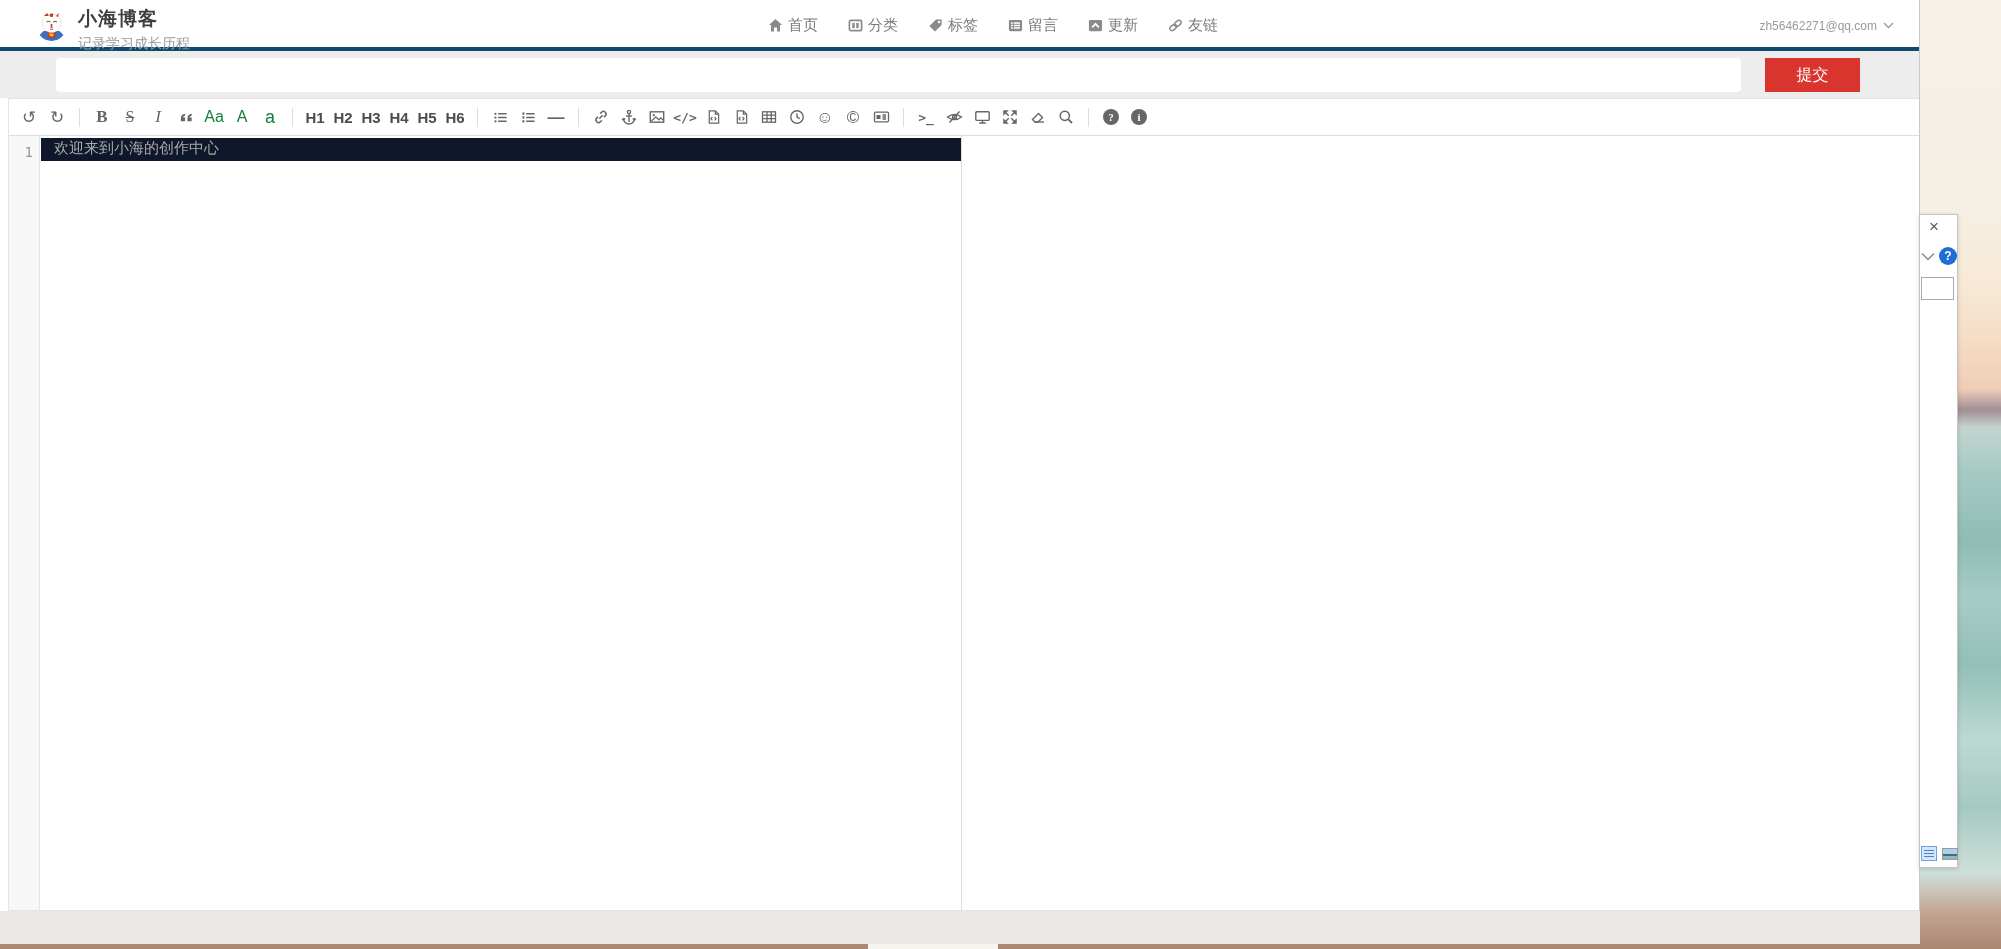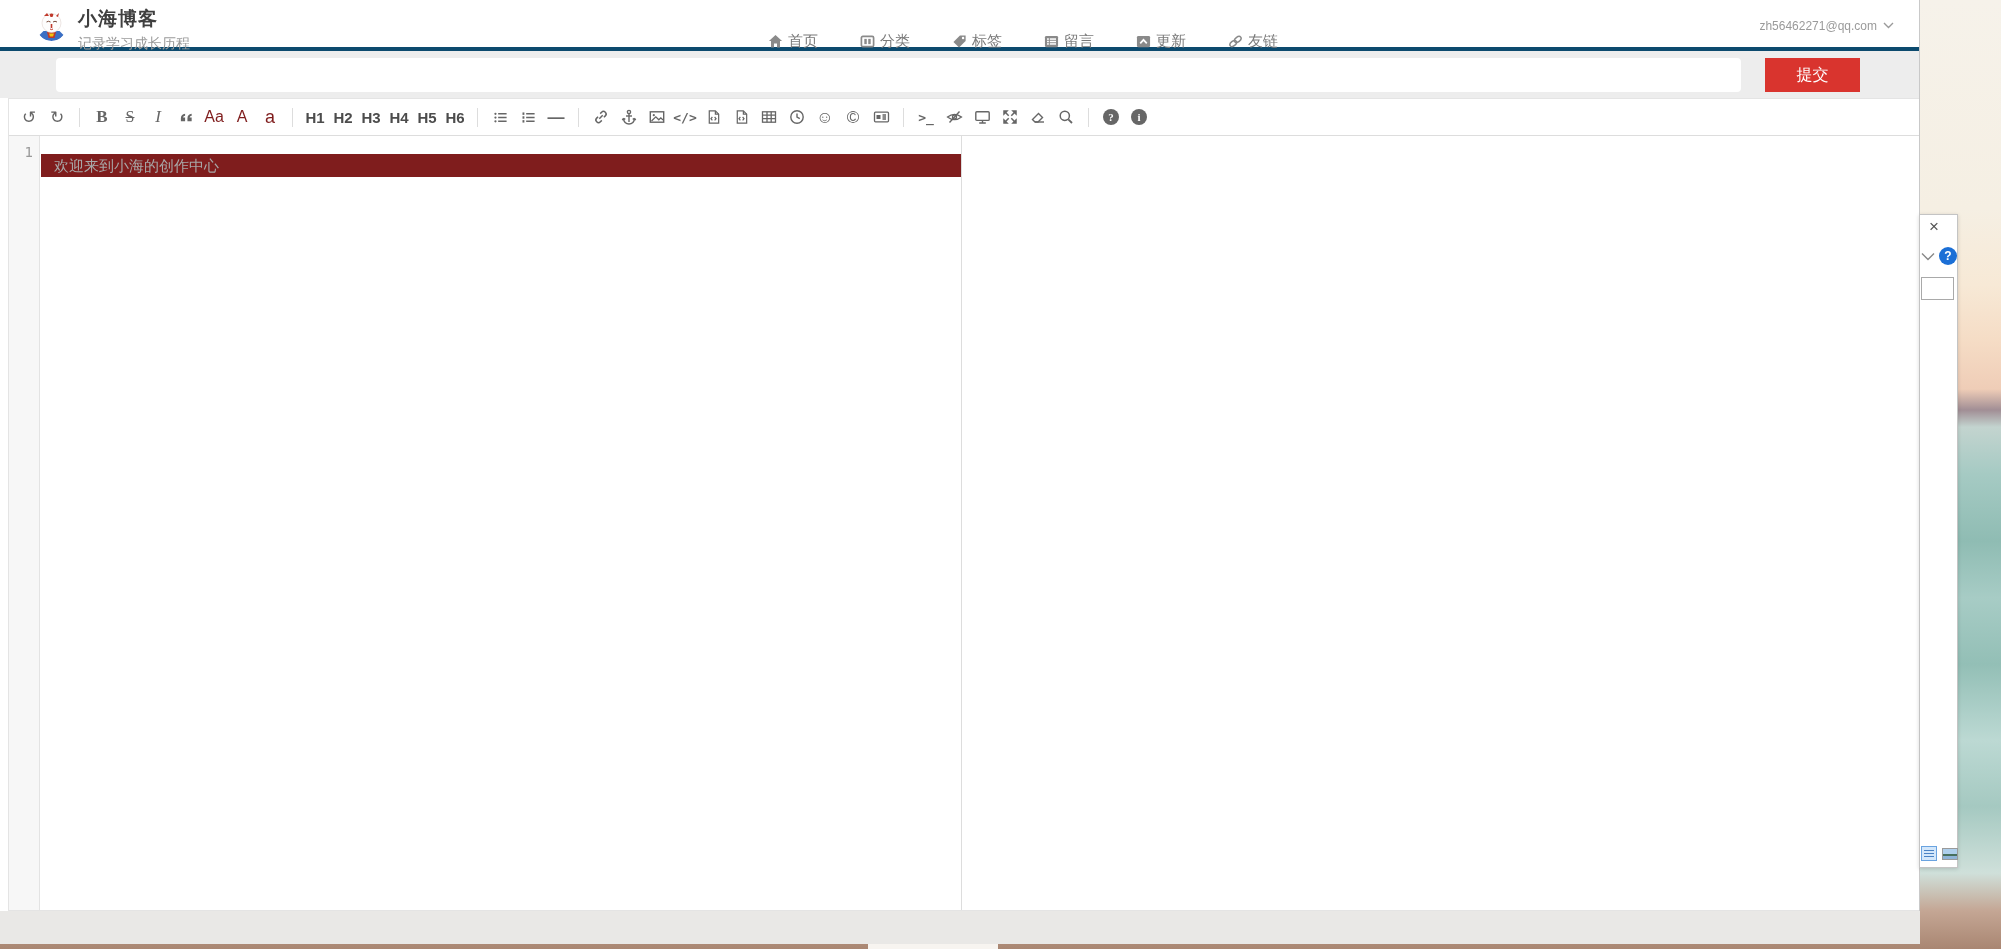--- a/index.html
+++ b/index.html
@@ -21,22 +21,22 @@
     background:#fff; border-right:1px solid #c9c9c9; z-index:1; }
 
   
   .header { position:absolute; left:0; top:0; width:100%; height:51px;
     background:#fff; border-bottom:4px solid #0c4a6e; }
   .logo { position:absolute; left:36px; top:10px; width:31px; height:31px;
     border-radius:50%; overflow:hidden; background:#fff; }
   .site-text { position:absolute; left:78px; top:6px; }
   .site-title { font-size:19px; font-weight:bold; color:#3f3f3f; letter-spacing:1px; }
   .site-subtitle { font-size:14px; color:#9b9b9b; margin-top:3px; }
-  .nav { position:absolute; left:768px; top:16px; height:51px; display:flex;
-    align-items:center; gap:42px; }
+  .nav { position:absolute; left:768px; top:0; height:51px; display:flex;
+    align-items:center; gap:30px; }
   .nav-item { display:flex; align-items:center; gap:5px; color:#7b7b7b;
     font-size:15px; cursor:pointer; }
   .nav-item svg { display:block; }
   .user { position:absolute; right:25px; top:0; height:51px; display:flex;
     align-items:center; gap:6px; color:#9a9a9a; font-size:12px; cursor:pointer; }
 
   
   .band { position:absolute; left:0; top:51px; width:100%; height:47px; background:#ededed; }
   .title-input { position:absolute; left:56px; top:7px; width:1685px; height:34px;
     border:none; border-radius:4px; background:#fff; padding:0 12px; font-size:15px;
@@ -50,38 +50,38 @@
     background:#fff; border:1px solid #e4e4e4; border-right:none; }
   .toolbar { height:37px; display:flex; align-items:center; padding:0 6px;
     border-bottom:1px solid #ddd; background:#fff; }
   .ti { height:28px; min-width:28px; padding:0 2px; border:none; background:transparent;
     color:#666; display:flex; align-items:center; justify-content:center;
     font-size:16px; cursor:pointer; }
   .ti svg { display:block; }
   .g-serif-b { font-family:"Liberation Serif",serif; font-weight:bold; font-size:17px; }
   .g-serif-s { font-family:"Liberation Serif",serif; font-size:16px; text-decoration:line-through; }
   .g-serif-i { font-family:"Liberation Serif",serif; font-style:italic; font-size:17px; }
-  .g-case { font-size:16px; color:#7f1d1d;text-align:center; }
+  .g-case { font-size:16px; color:#15803d;text-align:center; }
   .g-h { font-weight:bold; font-size:15px; color:#4c4c4c; letter-spacing:0; }
   .g-sym { font-size:17px; line-height:1; }
   .g-mono { font-family:"DejaVu Sans Mono",monospace; font-size:13px; font-weight:bold; }
   .g-circle { width:16px; height:16px; border-radius:50%; background:#666; color:#fff;
     font-size:11px; font-weight:bold; display:flex; align-items:center;
     justify-content:center; font-family:"Liberation Serif",serif; }
   .tsep { width:1px; height:19px; background:#ddd; margin:0 8px; }
 
   .editor-body { display:flex; height:774px; }
   .code-pane { width:952px; position:relative; background:#fff; }
   .gutter { position:absolute; left:0; top:0; width:31px; height:100%;
     background:#f7f7f7; border-right:1px solid #e3e3e3; }
   .line-no { margin-top:5px; height:23px; line-height:23px; text-align:right;
     padding-right:6px; font-size:14px; color:#999;
     font-family:"DejaVu Sans Mono",monospace; }
-  .active-line { position:absolute; left:32px; top:18px; right:0; height:23px;
-    background:#7f1d1d; }
+  .active-line { position:absolute; left:32px; top:2px; right:0; height:23px;
+    background:#0f172a;font-family:Liberation Mono, monospace; }
   .code-text { padding-left:13px; line-height:23px; font-size:15px; color:#a8a8a8; }
   .preview-pane { flex:1; background:#fff; border-left:1px solid #ddd; }
 
   .gray-strip { position:absolute; left:0; top:911px; width:1920px; height:33px;
     background:#e9e8e6; }
 
   
   .popup { position:absolute; left:1919px; top:214px; width:39px; height:654px;
     background:#fff; border:1px solid #c4c4c4; box-shadow:0 1px 4px rgba(0,0,0,.15);
     z-index:3; }

